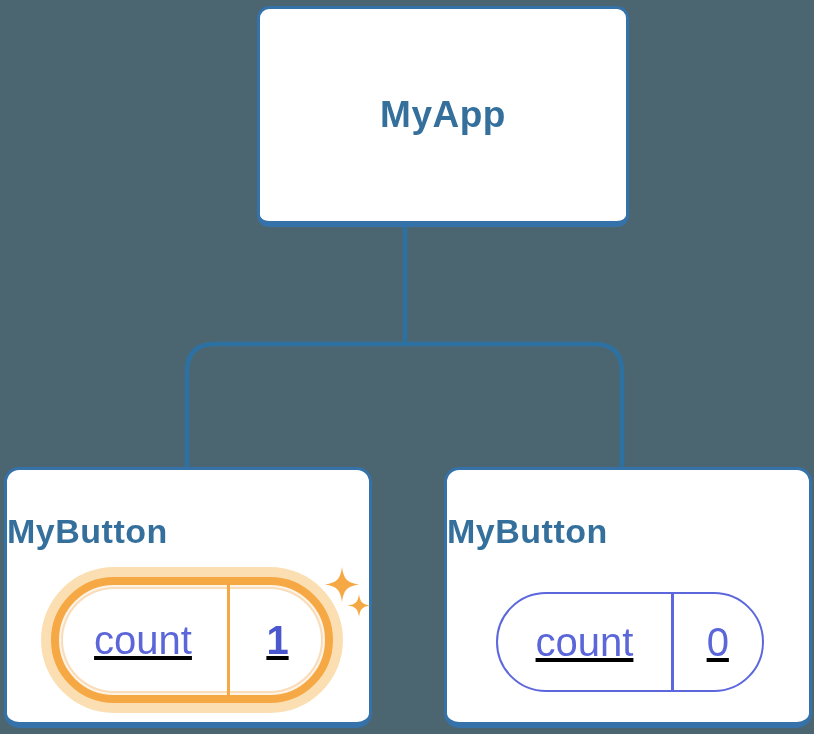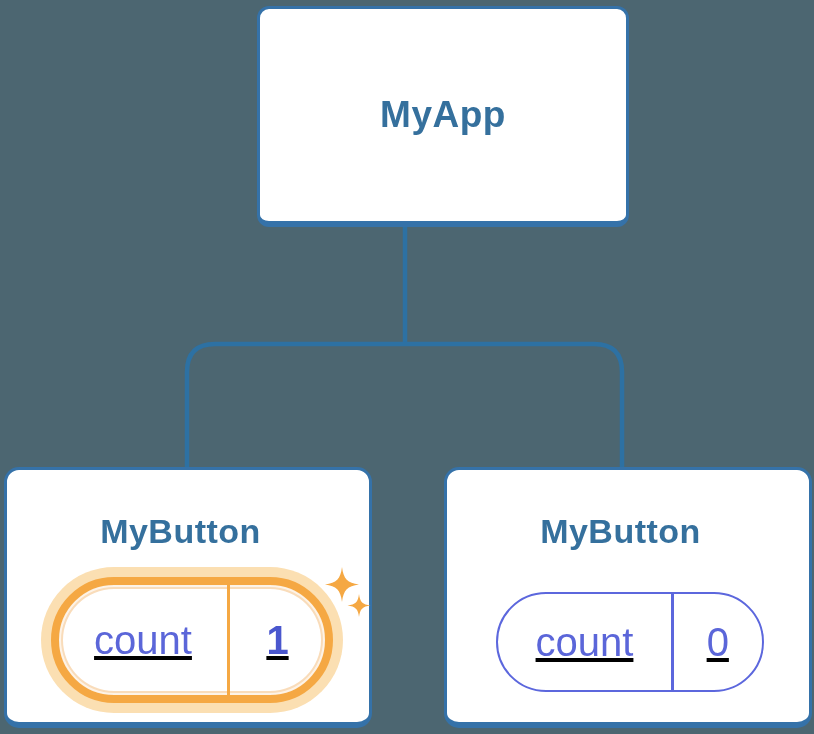--- a/index.html
+++ b/index.html
@@ -24,21 +24,21 @@
     left:218px; top:6px; width:372px; height:221px; border-radius:12px;
     display:flex; align-items:center; justify-content:center;margin-left:39px;
   }
   .card.child{ width:368px; height:261px; border-radius:15px; top:467px; }
   .card.child.left{ left:4px; }
   .card.child.right{ left:444px; }
   .root-title{
     color:var(--title-text); font-size:37px; font-weight:700; letter-spacing:.5px;
   }
   .child-title{
-    position:absolute; left:0; right:15px; top:42px; text-align:center;
+    position:absolute; left:0; right:15px; top:42px; text-align:left;
     color:var(--title-text); font-size:34px; font-weight:700; letter-spacing:.5px;
   }
   .pill{
     position:absolute; box-sizing:border-box; border-radius:999px;
     display:flex; align-items:stretch; background:#fff;text-decoration:underline;
   }
   .pill .cell{
     display:flex; align-items:center; justify-content:center;
     font-size:40px; color:var(--state-text);
   }

